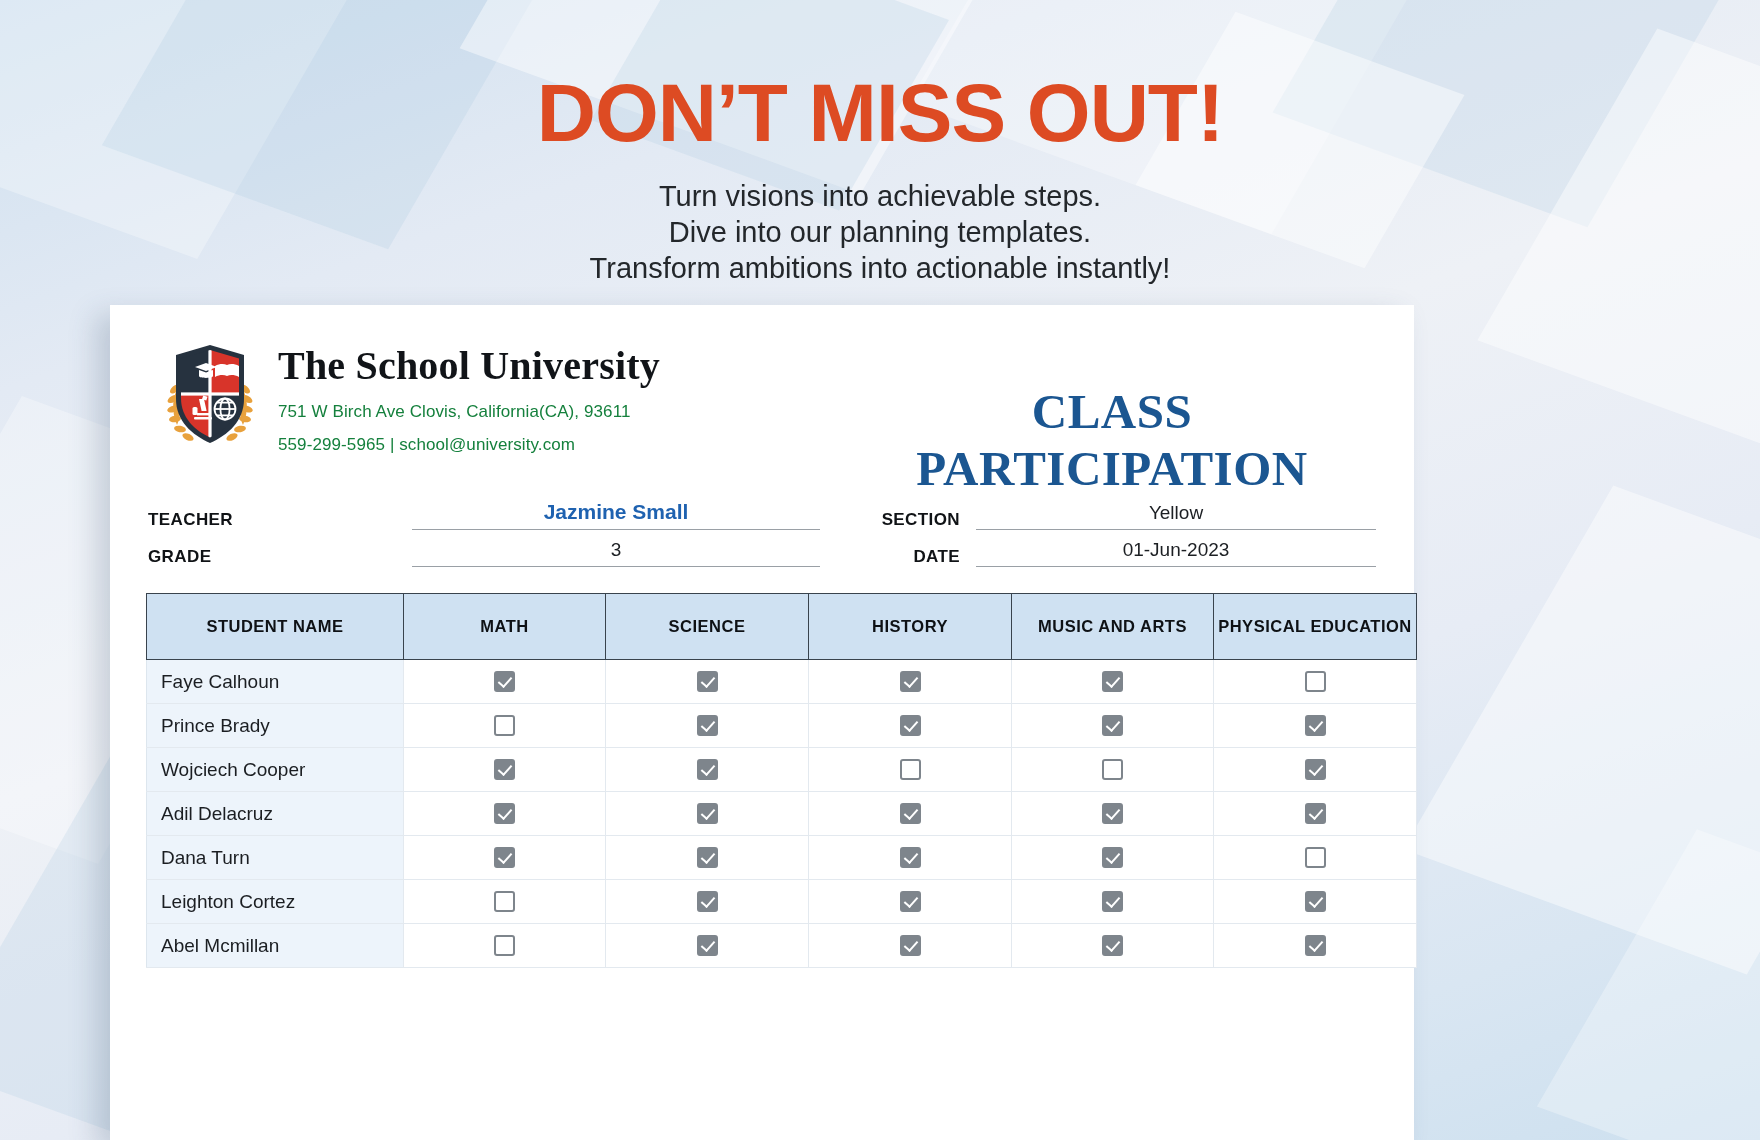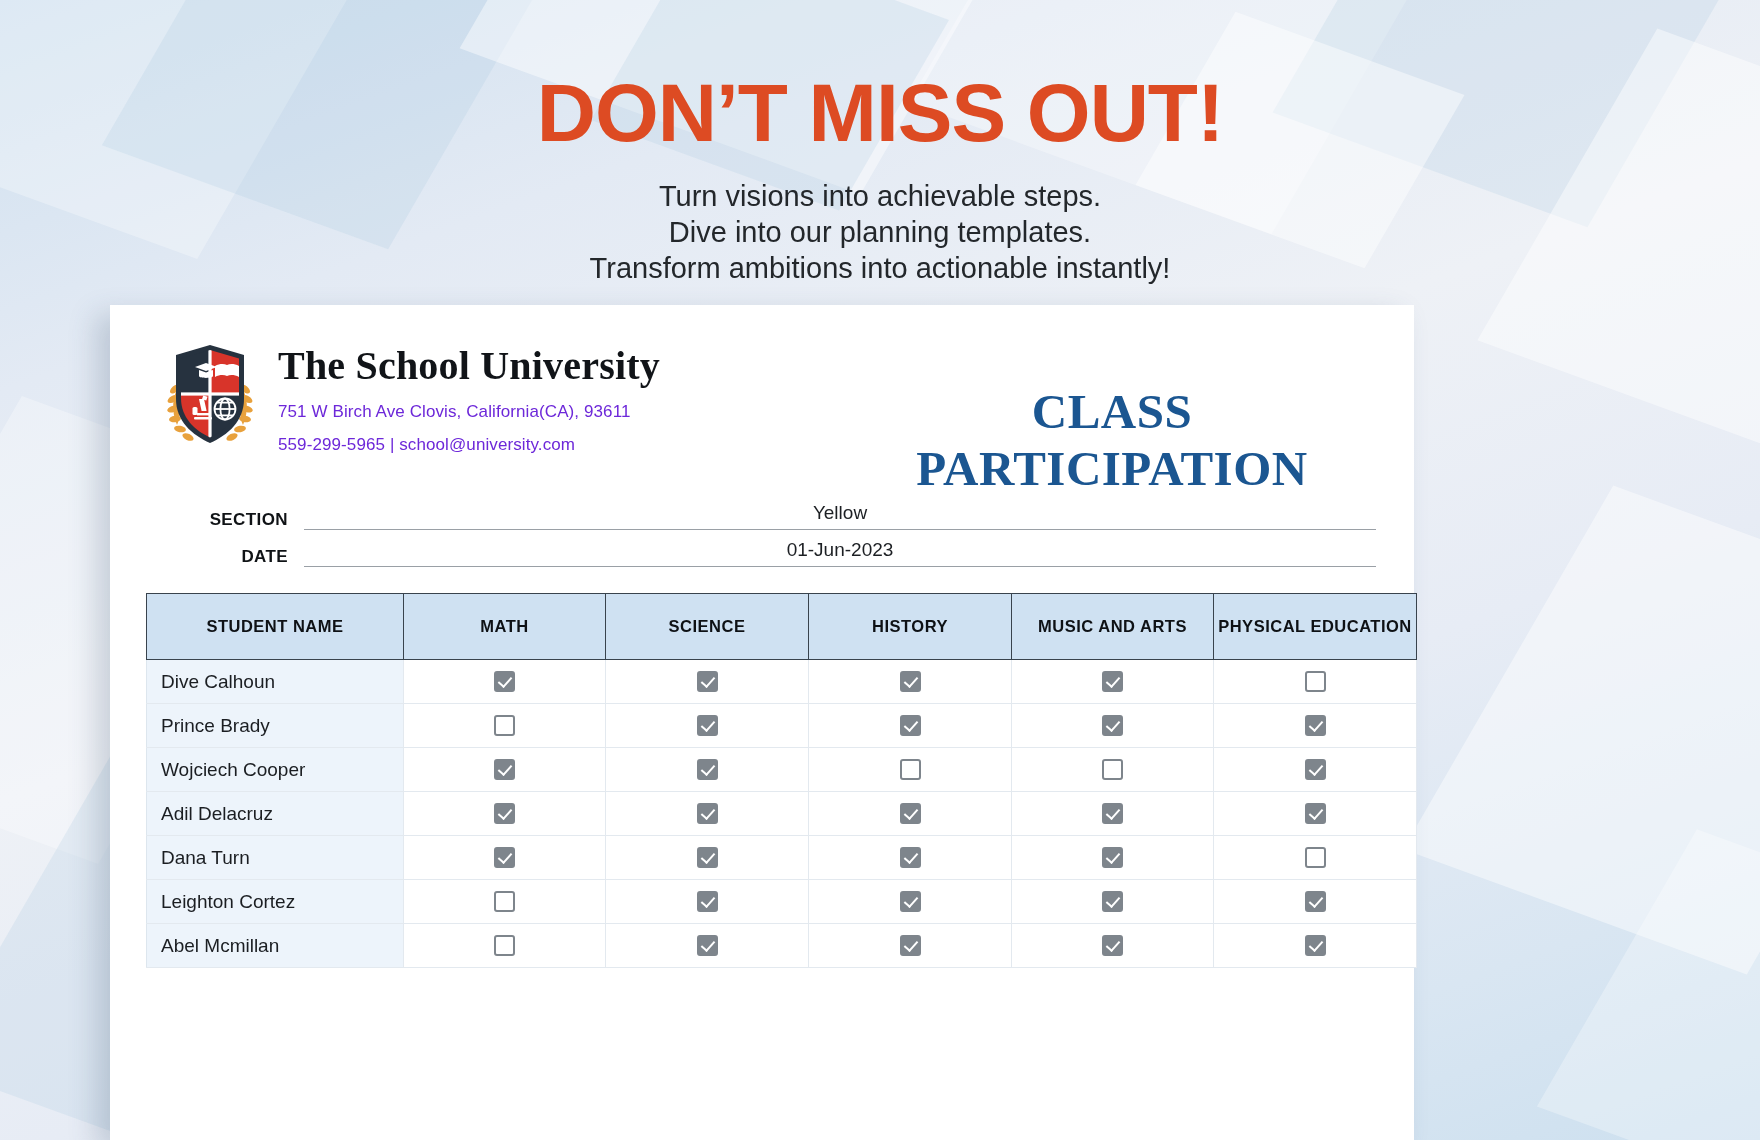--- a/index.html
+++ b/index.html
@@ -103,21 +103,21 @@
   #school-name {
     font-family: "Liberation Serif", serif;
     font-weight: bold;
     font-size: 40px;
     color: #111418;
     letter-spacing: 0.2px;
     line-height: 1.15;
   }
   .school-meta {
     font-size: 17px;
-    color: #6d28d9;
+    color: #15803d;
     margin-top: 13px;
     letter-spacing: 0.1px;
   }
   #doc-title {
     flex: 1;
     text-align: center;
     font-family: "Liberation Serif", serif;
     font-weight: bold;
     font-size: 49px;
     color: #1b5691;
@@ -332,20 +332,30 @@
         <div id="school-name">The School University</div>
         <div class="school-meta">751 W Birch Ave Clovis, California(CA), 93611</div>
         <div class="school-meta">559-299-5965 | school@university.com</div>
       </div>
     </div>
 
     <div id="doc-title">CLASS PARTICIPATION</div>
   </div>
 
   <div id="meta-fields">
+    <div class="meta-col left">
+      <div class="meta-row">
+        <div class="meta-label">TEACHER</div>
+        <div class="meta-value accent">Jazmine Small</div>
+      </div>
+      <div class="meta-row">
+        <div class="meta-label">GRADE</div>
+        <div class="meta-value">3</div>
+      </div>
+    </div>
     <div class="meta-col right">
       <div class="meta-row">
         <div class="meta-label">SECTION</div>
         <div class="meta-value">Yellow</div>
       </div>
       <div class="meta-row">
         <div class="meta-label">DATE</div>
         <div class="meta-value">01-Jun-2023</div>
       </div>
     </div>
@@ -365,21 +375,21 @@
         <th>STUDENT NAME</th>
         <th>MATH</th>
         <th>SCIENCE</th>
         <th>HISTORY</th>
         <th>MUSIC AND ARTS</th>
         <th>PHYSICAL EDUCATION</th>
       </tr>
     </thead>
     <tbody id="table-body">
         <tr>
-          <td class="name-cell">Dive Calhoun</td>
+          <td class="name-cell">Faye Calhoun</td>
           <td class="check-cell"><span class="cb on"></span></td>
           <td class="check-cell"><span class="cb on"></span></td>
           <td class="check-cell"><span class="cb on"></span></td>
           <td class="check-cell"><span class="cb on"></span></td>
           <td class="check-cell"><span class="cb off"></span></td>
         </tr>
         <tr>
           <td class="name-cell">Prince Brady</td>
           <td class="check-cell"><span class="cb off"></span></td>
           <td class="check-cell"><span class="cb on"></span></td>

